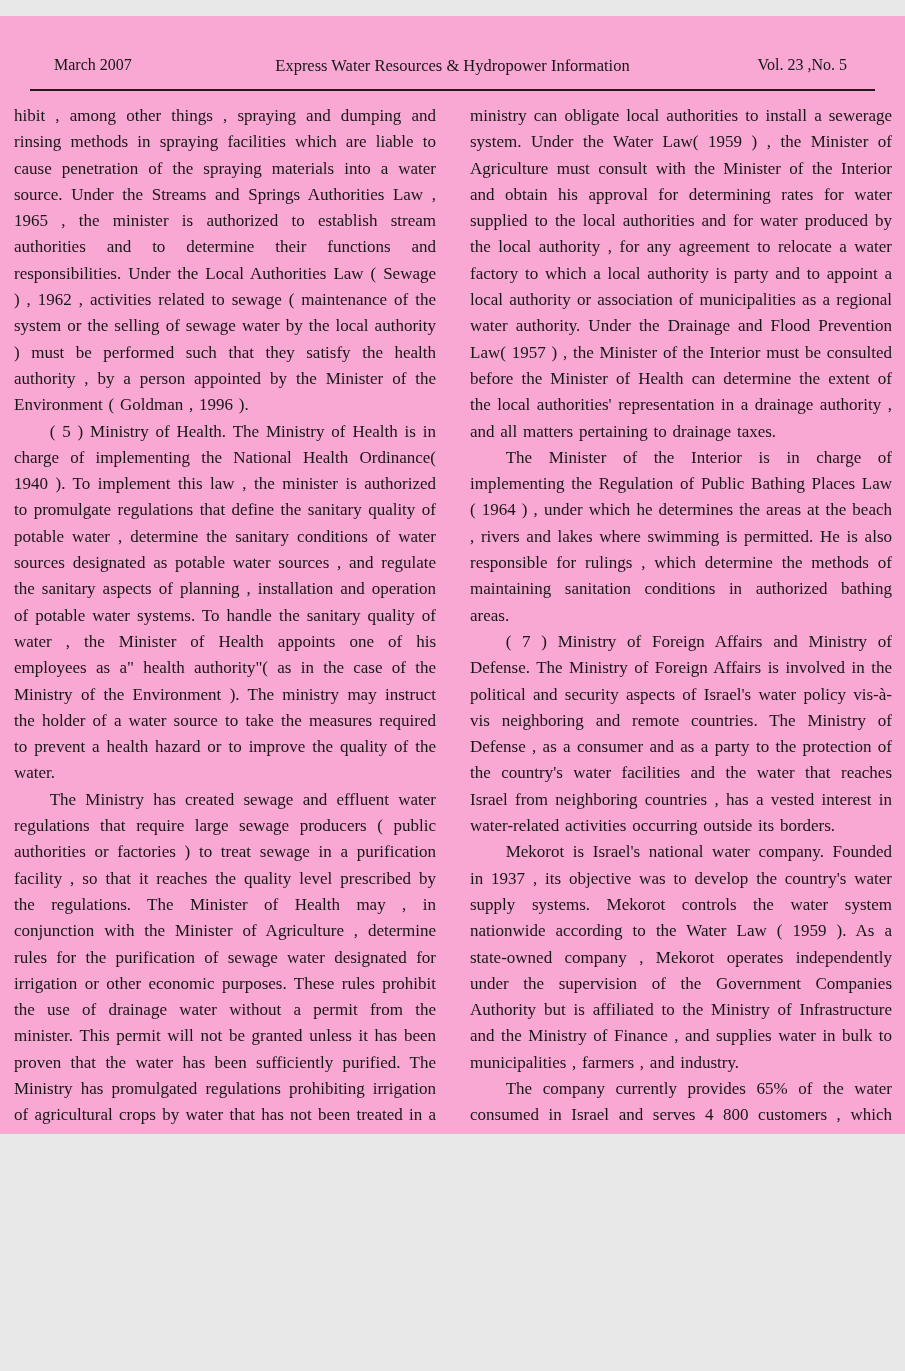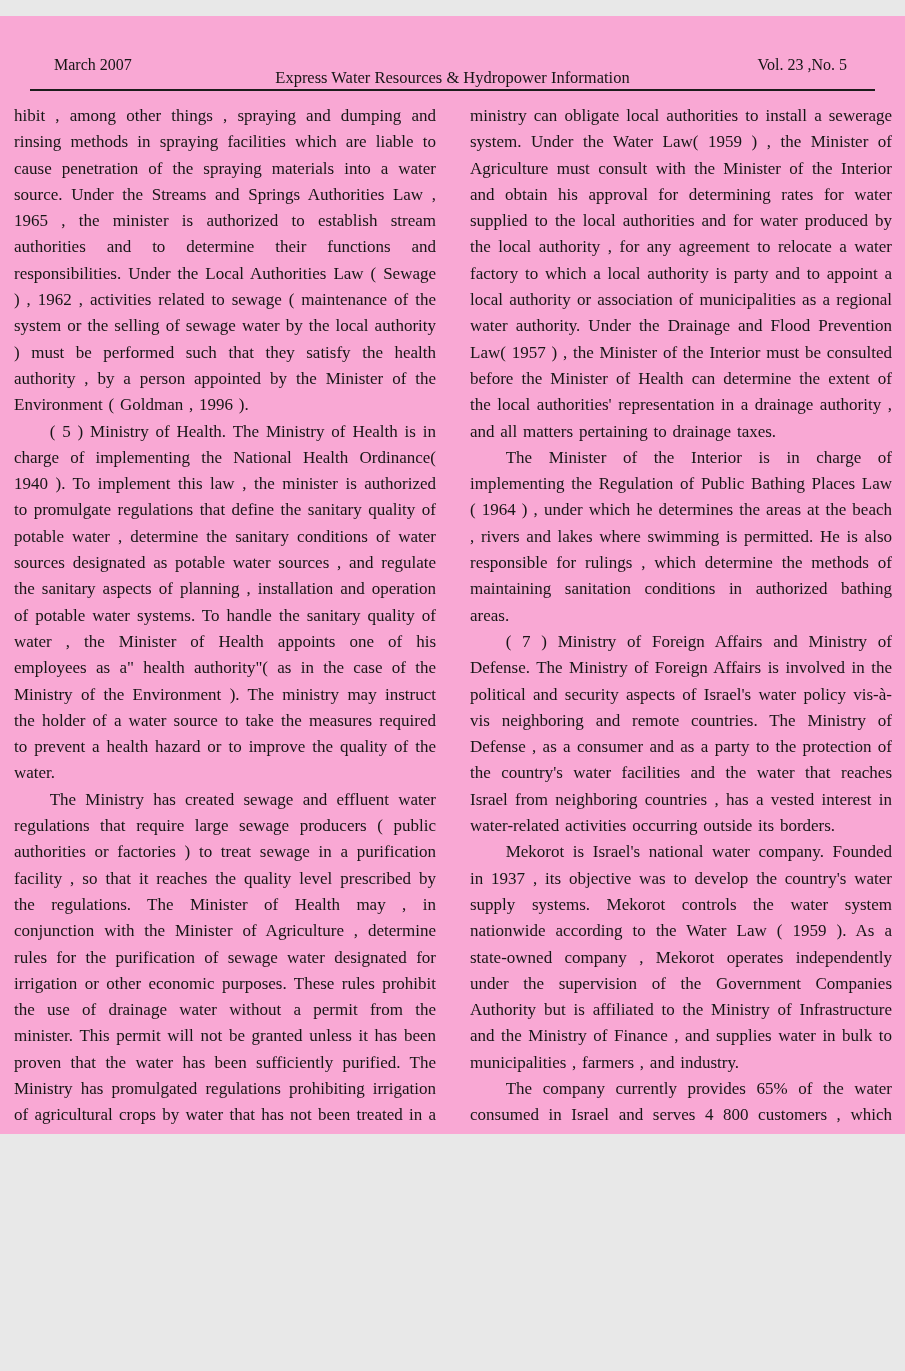--- a/index.html
+++ b/index.html
@@ -3,21 +3,21 @@
 <meta charset="utf-8">
 <style>
   html,body{margin:0;padding:0;background:#e8e8e8;}
   .page{
     position:relative;width:905px;height:1118px;background:#f9a8d4;
     font-family:"Liberation Serif","DejaVu Serif",serif;color:#161616;
     margin:16px auto;overflow:hidden;
   }
   
   .hdr-date{position:absolute;left:54px;top:40px;font-size:16px;}
-  .hdr-title{position:absolute;left:0;right:0;top:52px;text-align:center;font-size:16.5px;font-family:Liberation Serif, serif;}
+  .hdr-title{position:absolute;left:0;right:0;top:40px;text-align:center;font-size:16.5px;font-family:Liberation Serif, serif;}
   .hdr-vol{position:absolute;right:58px;top:40px;font-size:16px;}
   .hdr-rule{position:absolute;left:30px;right:30px;top:73px;border-top:2px solid #1c1c1c;height:0;}
   
   .col{
     position:absolute;top:87px;width:422px;
     font-size:17px;line-height:26.3px;text-align:justify;word-spacing:0.09em;
   }
   .col-left{left:14px;}
   .col-right{left:470px;}
   .col p{margin:0;text-indent:2.1em;}

